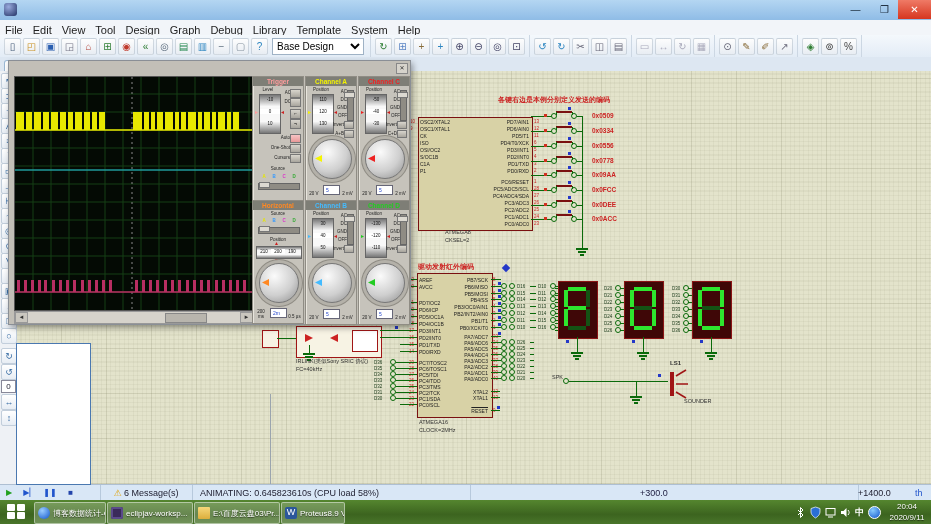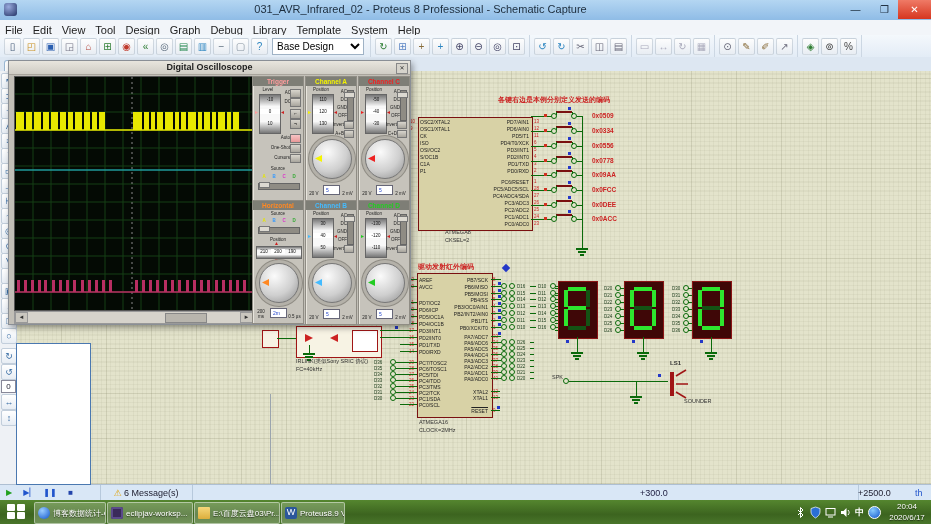--- a/index.html
+++ b/index.html
@@ -108,21 +108,20 @@
   #tray{position:absolute;right:48px;top:3px;height:18px;display:flex;align-items:center;}
   .trayicon{margin:0 2px;color:#fff;}
   #clock{position:absolute;right:2px;top:1px;width:44px;text-align:center;font-size:8px;color:#fff;line-height:11px;text-shadow:0 1px 1px rgba(0,0,0,.6);}
 </style>
 </head>
 <body>
 
 <div id="app">
   <div id="titlebar">
     <div id="appicon"></div>
-    <div id="wintitle">031_AVR_Infrared_02 - Proteus 8 Professional - Schematic Capture</div>
     <div id="btnmin" class="winbtn">—</div>
     <div id="btnmax" class="winbtn">❐</div>
     <div id="btnclose" class="winbtn">✕</div>
   </div>
   <div id="menubar"><span class="menuitem">File</span><span class="menuitem">Edit</span><span class="menuitem">View</span><span class="menuitem">Tool</span><span class="menuitem">Design</span><span class="menuitem">Graph</span><span class="menuitem">Debug</span><span class="menuitem">Library</span><span class="menuitem">Template</span><span class="menuitem">System</span><span class="menuitem">Help</span></div>
   <div id="toolbar"><div class="tbgroup">
         <div class="tbicon" style="color: rgb(68, 90, 119);">▯</div>
         <div class="tbicon" style="color: rgb(200, 144, 32);">◰</div>
         <div class="tbicon" style="color: rgb(43, 95, 176);">▣</div>
         <div class="tbicon" style="color: rgb(119, 119, 136);">◲</div>
@@ -683,21 +682,20 @@
           <line x1="10" y1="8" x2="20" y2="2" stroke="#a01515" stroke-width="1.5"></line>
           <line x1="10" y1="16" x2="22" y2="16" stroke="#a01515" stroke-width="1.5"></line>
           <line x1="10" y1="24" x2="20" y2="30" stroke="#a01515" stroke-width="1.5"></line>
         </svg>
         <div class="reflbl" style="left: 654px; top: 289px; font-weight: bold; font-size: 6px;">LS1</div>
         <div class="reflbl" style="left: 668px; top: 327px;">SOUNDER</div>
         <div style="position: absolute; left: 254px; top: 323px; width: 1px; height: 90px; background: rgb(154, 164, 174);"></div>
       </div>
     <div id="selector"></div>
     <div id="osc">
-      <div id="osctitle">Digital Oscilloscope</div>
       <div id="oscclose">✕</div>
       <div id="oscscreen"><svg width="238" height="233">
             <line x1="18" y1="0" x2="18" y2="233" stroke="#143f14" stroke-width="1"></line>
             <line x1="36" y1="0" x2="36" y2="233" stroke="#143f14" stroke-width="1"></line>
             <line x1="54" y1="0" x2="54" y2="233" stroke="#143f14" stroke-width="1"></line>
             <line x1="72" y1="0" x2="72" y2="233" stroke="#143f14" stroke-width="1"></line>
             <line x1="90" y1="0" x2="90" y2="233" stroke="#143f14" stroke-width="1"></line>
             <line x1="108" y1="0" x2="108" y2="233" stroke="#143f14" stroke-width="1"></line>
             <line x1="126" y1="0" x2="126" y2="233" stroke="#143f14" stroke-width="1"></line>
             <line x1="144" y1="0" x2="144" y2="233" stroke="#143f14" stroke-width="1"></line>
@@ -957,22 +955,23 @@
     <div class="scell" style="left:0;width:100px">
       <span class="simbtn" style="color:#1fa01f">▶</span>
       <span class="simbtn" style="color:#2255cc">▶▏</span>
       <span class="simbtn" style="color:#2255cc">❚❚</span>
       <span class="simbtn" style="color:#2244aa">■</span>
     </div>
     <div class="scell" style="left:100px;width:92px;text-align:center">
       <span id="warnicon">⚠</span>
       <span>6 Message(s)</span>
     </div>
+    <div class="scell" style="left:192px;width:270px;padding-left:8px">ANIMATING: 0.645823610s (CPU load 58%)</div>
     <div class="scell" style="left:462px;width:218px;text-align:left;padding-left:178px;color:#224;border-right:1px solid #b7c9dc">+300.0</div>
-    <div class="scell" style="left:858px;width:52px;border-right:none">+2500.0</div>
+    <div class="scell" style="left:858px;width:52px;border-right:none">+1400.0</div>
     <div class="scell" style="left:915px;width:16px;border-right:none;color:#2255cc">th</div>
   </div>
   <div id="taskbar">
     <div id="startbtn">
       <div class="winpane" style="left:3px;top:1px"></div>
         <div class="winpane" style="left:13px;top:1px"></div>
       <div class="winpane" style="left:3px;top:9px"></div>
         <div class="winpane" style="left:13px;top:9px"></div>
     </div>
     <div id="tray">
@@ -988,21 +987,21 @@
         </svg>
         <svg width="11" height="13" class="trayicon">
           <polygon points="1,5 3.5,5 6.5,2 6.5,11 3.5,8 1,8" fill="#fff"></polygon>
           <path d="M8 4 C9.5 6 9.5 7 8 9" stroke="#fff" stroke-width="1" fill="none"></path>
         </svg>
         <div class="trayicon" style="font-size: 9px; font-weight: bold;">中</div>
         <div class="trayicon" style="width: 11px; height: 11px; border-radius: 50%; background: radial-gradient(circle at 35% 30%, rgb(136, 204, 255), rgb(17, 85, 204)); border: 1px solid rgb(255, 255, 255);"></div>
       </div>
     <div id="clock">
       <div>20:04</div>
-      <div>2020/6/17</div>
+      <div>2020/9/11</div>
     </div>
   <div class="taskitem" style="left: 34px; width: 70px;">
         <div class="taskicon" style="border-radius: 50%; background: radial-gradient(circle at 35% 30%, rgb(153, 204, 255), rgb(17, 85, 204));"></div>
         <div class="tasklbl">博客数据统计-CS..</div>
       </div>
       <div class="taskitem" style="left: 107px; width: 84px;">
         <div class="taskicon" style="background: rgb(58, 42, 90); box-shadow: rgb(90, 74, 138) 0px 0px 0px 2px inset;"></div>
         <div class="tasklbl">eclipjav-worksp...</div>
       </div>
       <div class="taskitem" style="left: 194px; width: 84px;">

